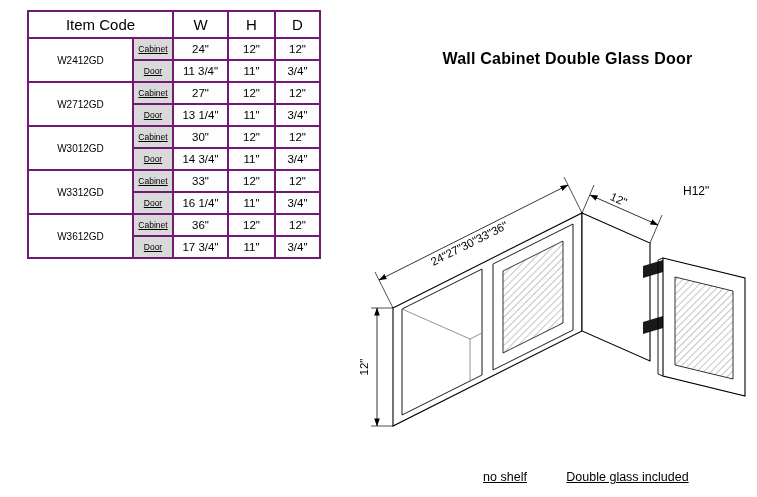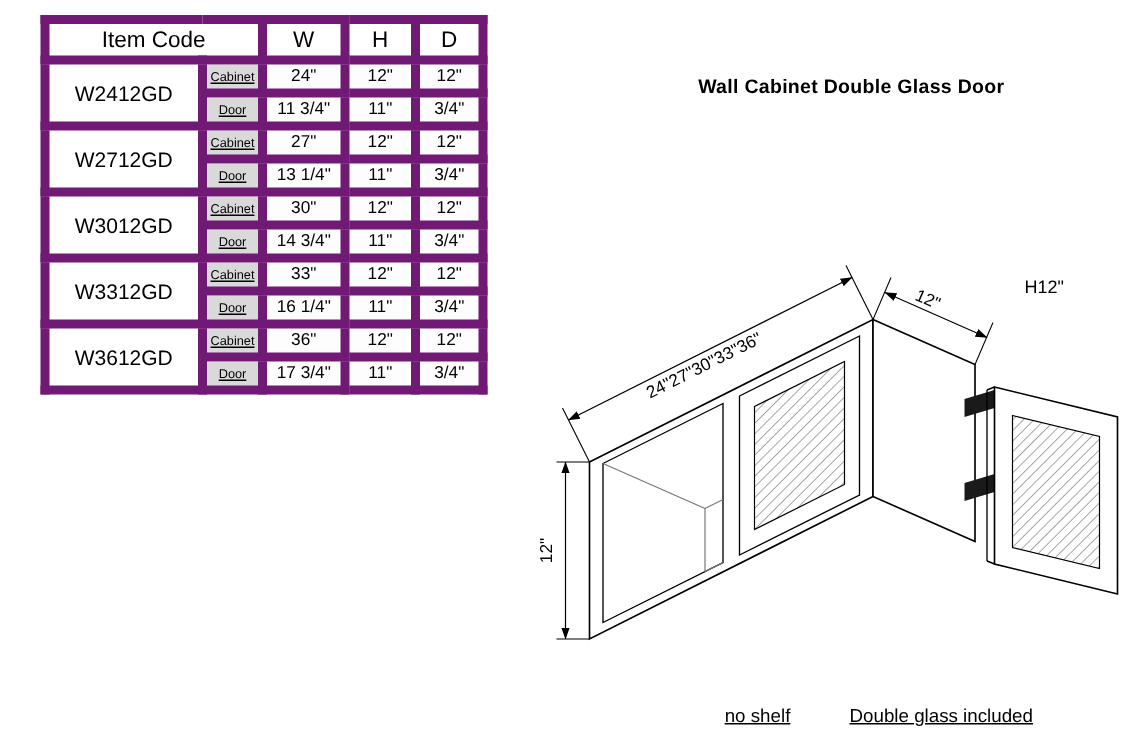--- a/index.html
+++ b/index.html
@@ -11,35 +11,35 @@
     color:#000;
     overflow:hidden;
   }
 
   
   .spec-table {
     position:absolute; left:27px; top:10px;
     border-collapse:collapse; table-layout:fixed;
   }
   .spec-table th, .spec-table td {
-    border:6px solid #701a75;
+    border:2px solid #701a75;
     text-align:center; vertical-align:middle;
     overflow:hidden; white-space:nowrap;
   }
   .spec-table th {
     font-weight:400; font-size:15px; height:27px; background:#fff;
   }
-  .spec-table td.code { font-size:14px; background:#fff; }
+  .spec-table td.code { font-size:10px; background:#fff; }
   .spec-table td.sub  { font-size:8.5px;  background:#d9d9d9;text-decoration:underline; }
   .spec-table td.val  { font-size:11.5px; background:#fdfdfd; height:22px; }
 
   
   .doc-title {
     position:absolute; left:415px; top:50px; width:305px;
-    text-align:center; font-size:13px; font-weight:700;
+    text-align:center; font-size:16px; font-weight:700;
     letter-spacing:0.2px;
   }
 
   
   .drawing-wrap { position:absolute; left:345px; top:150px; width:412px; height:330px; }
   .drawing-wrap svg { display:block; width:412px; height:330px; }
   .ext   { stroke:#000; stroke-width:0.7; fill:none; }
   .dim   { stroke:#000; stroke-width:0.8; fill:none; }
   .inner { stroke:#777; stroke-width:0.8; fill:none; }
   .edge  { stroke:#000; stroke-width:1.1; }

